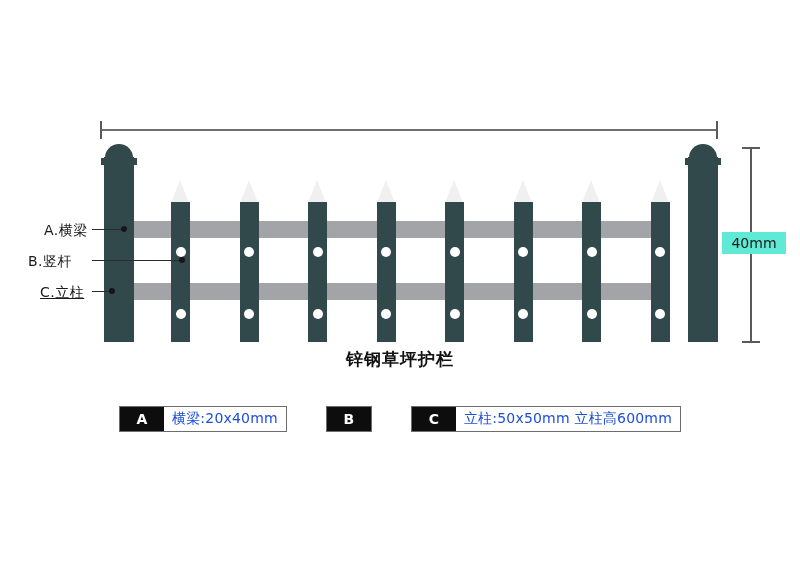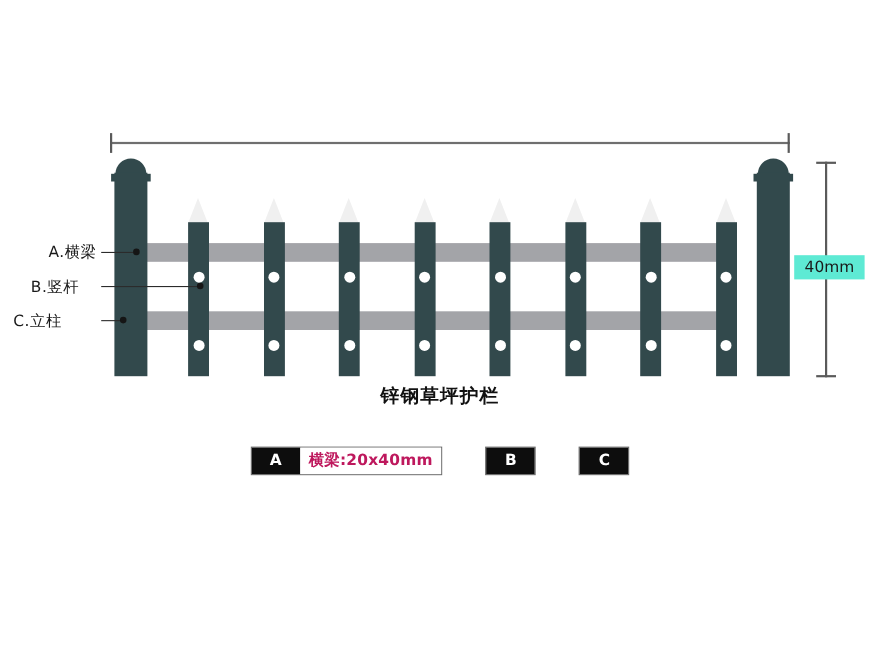--- a/index.html
+++ b/index.html
@@ -179,21 +179,21 @@
   .part-label {
     position: absolute;
     font-size: 14px;
     line-height: 18px;
     white-space: nowrap;
     letter-spacing: .5px;
   }
 
   .lbl-a { left: 28px; top: 221px; margin-left: 16px; }
   .lbl-b { left: 28px; top: 252px; }
-  .lbl-c { left: 12px; top: 283px; }
+  .lbl-c { left: 40px; top: 283px; text-decoration: underline; }
 
   .leader-a { left: 92px; top: 229px; width: 32px; }
   .leader-b { left: 92px; top: 260px; width: 90px; }
   .leader-c { left: 92px; top: 291px; width: 20px; }
 
   .dot-a { left: 121px; top: 226px; }
   .dot-b { left: 179px; top: 257px; }
   .dot-c { left: 109px; top: 288px; }
 
   
@@ -232,28 +232,27 @@
     font-size: 14px;
     font-weight: bold;
     min-width: 34px;
     display: flex;
     align-items: center;
     justify-content: center;
     padding: 0 5px;
   }
   .legend-text {
     background: #ffffff;
-    color: #be185d;
+    color: #1d4ed8;
     font-size: 14px;
     display: flex;
     align-items: center;
     padding: 0 8px;
     white-space: nowrap;
     letter-spacing: .2px;
-    font-weight: bold;
   }
 </style>
 </head>
 <body>
 
 <div id="stage">
 
   <div class="dim-h-line"></div>
   <div class="dim-h-cap left"></div>
   <div class="dim-h-cap right"></div>
@@ -355,16 +354,17 @@
   <div class="legend" id="legend-host">
       <div class="legend-item">
         <div class="legend-badge">A</div>
         <div class="legend-text">横梁:20x40mm</div>
       </div>
       <div class="legend-item">
         <div class="legend-badge">B</div>
       </div>
       <div class="legend-item">
         <div class="legend-badge">C</div>
+        <div class="legend-text">立柱:50x50mm 立柱高600mm</div>
       </div>
     </div>
 
 </div>
 
 </body></html>

